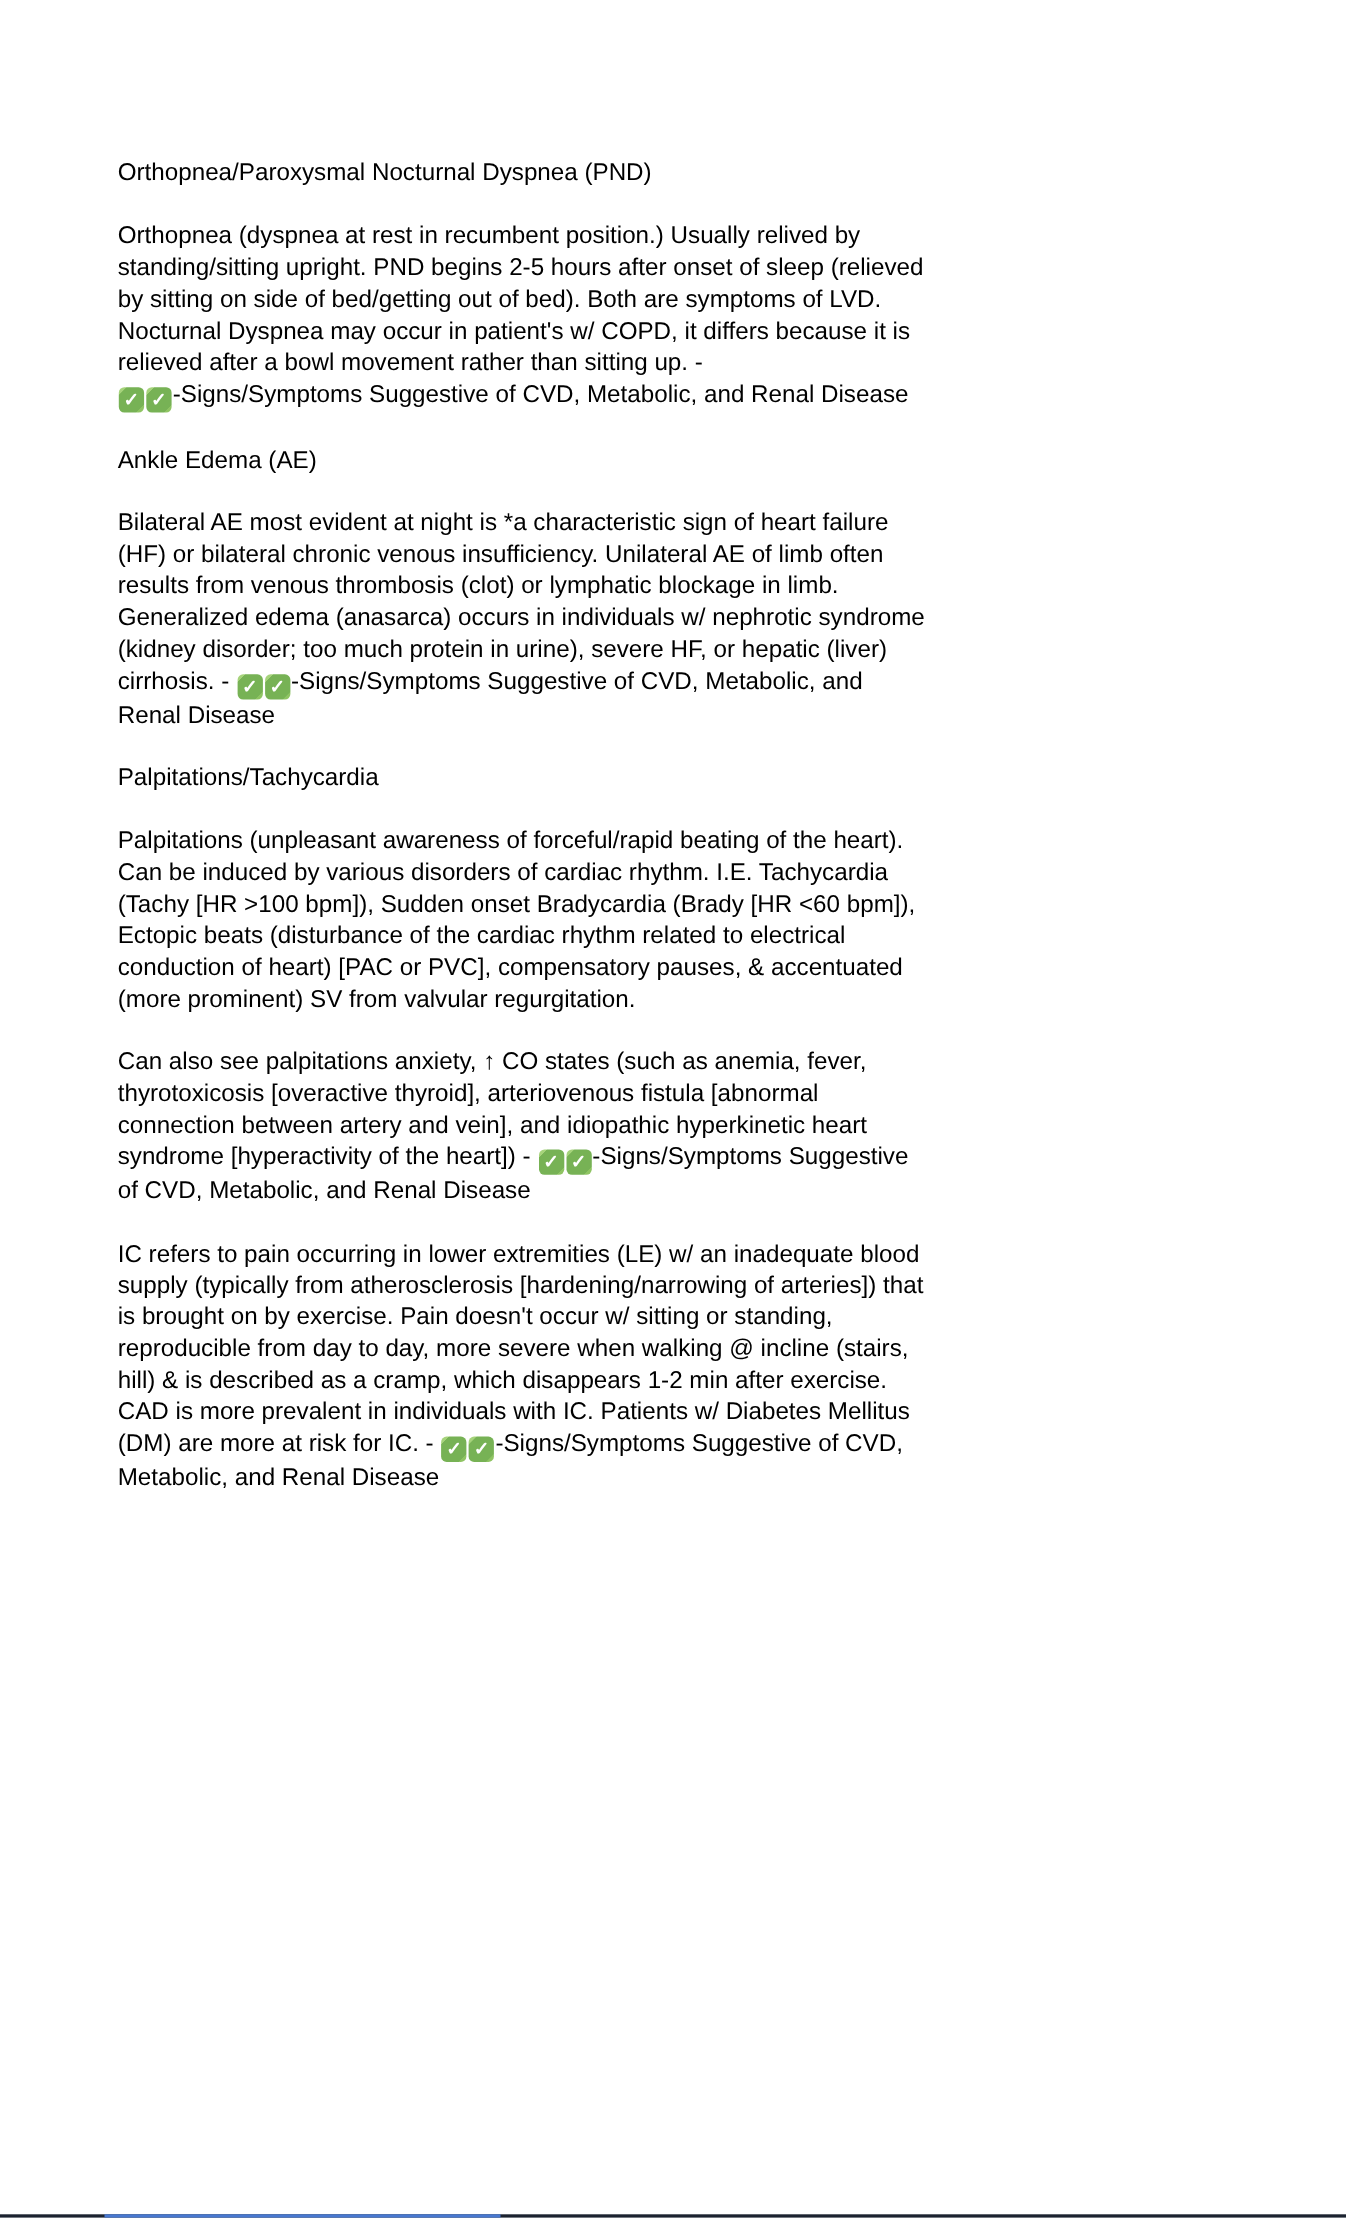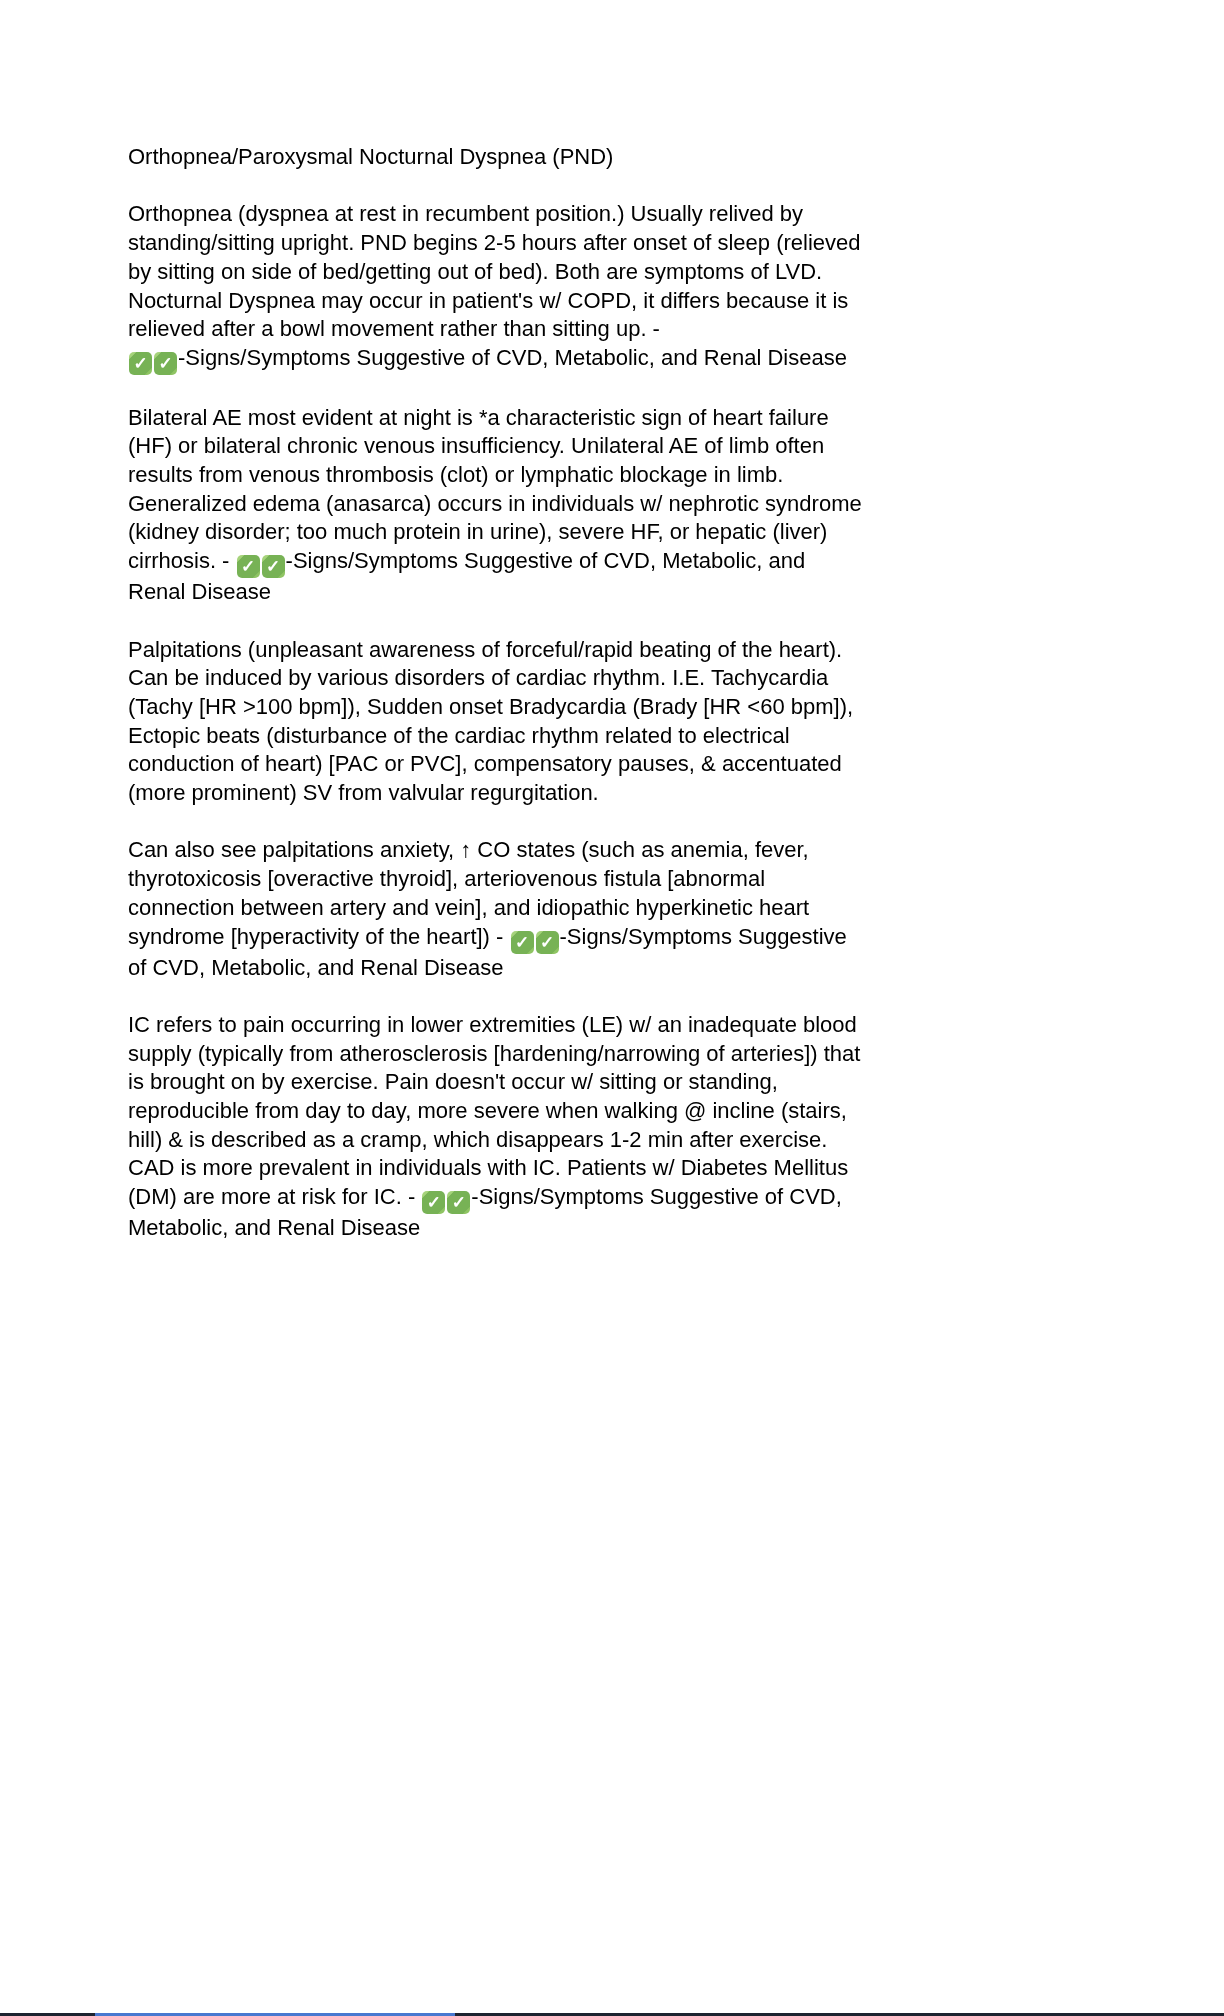--- a/index.html
+++ b/index.html
@@ -10,21 +10,21 @@
     width: 1224px;
     height: 2016px;
     background: #ffffff;
     overflow: hidden;
     position: relative;
     font-family: "Liberation Sans", sans-serif;
   }
   .doc {
     position: absolute;
     top: 143px;
-    left: 128px;
+    left: 107px;
     width: 1020px;
     color: #000000;
     font-size: 22px;
     line-height: 28.7px;
   }
   .block {
     white-space: pre-wrap;
     margin: 0 0 28.7px 0;
   }
   .check-icon {
@@ -60,27 +60,29 @@
 <body>
 
 <div class="doc" style="color: rgb(0, 0, 0);">
     <div class="block heading"><span>Orthopnea/Paroxysmal Nocturnal Dyspnea (PND)</span></div>
     <div class="block para"><span>Orthopnea (dyspnea at rest in recumbent position.) Usually relived by
 standing/sitting upright. PND begins 2-5 hours after onset of sleep (relieved
 by sitting on side of bed/getting out of bed). Both are symptoms of LVD.
 Nocturnal Dyspnea may occur in patient's w/ COPD, it differs because it is
 relieved after a bowl movement rather than sitting up. -
 </span><span class="check-icon">✓</span><span class="check-icon">✓</span><span>-Signs/Symptoms Suggestive of CVD, Metabolic, and Renal Disease</span></div>
+    <div class="block heading"><span>Ankle Edema (AE)</span></div>
     <div class="block para"><span>Bilateral AE most evident at night is *a characteristic sign of heart failure
 (HF) or bilateral chronic venous insufficiency. Unilateral AE of limb often
 results from venous thrombosis (clot) or lymphatic blockage in limb.
 Generalized edema (anasarca) occurs in individuals w/ nephrotic syndrome
 (kidney disorder; too much protein in urine), severe HF, or hepatic (liver)
 cirrhosis. - </span><span class="check-icon">✓</span><span class="check-icon">✓</span><span>-Signs/Symptoms Suggestive of CVD, Metabolic, and
 Renal Disease</span></div>
+    <div class="block heading"><span>Palpitations/Tachycardia</span></div>
     <div class="block para"><span>Palpitations (unpleasant awareness of forceful/rapid beating of the heart).
 Can be induced by various disorders of cardiac rhythm. I.E. Tachycardia
 (Tachy [HR &gt;100 bpm]), Sudden onset Bradycardia (Brady [HR &lt;60 bpm]),
 Ectopic beats (disturbance of the cardiac rhythm related to electrical
 conduction of heart) [PAC or PVC], compensatory pauses, &amp; accentuated
 (more prominent) SV from valvular regurgitation.</span></div>
     <div class="block para"><span>Can also see palpitations anxiety, ↑ CO states (such as anemia, fever,
 thyrotoxicosis [overactive thyroid], arteriovenous fistula [abnormal
 connection between artery and vein], and idiopathic hyperkinetic heart
 syndrome [hyperactivity of the heart]) - </span><span class="check-icon">✓</span><span class="check-icon">✓</span><span>-Signs/Symptoms Suggestive

